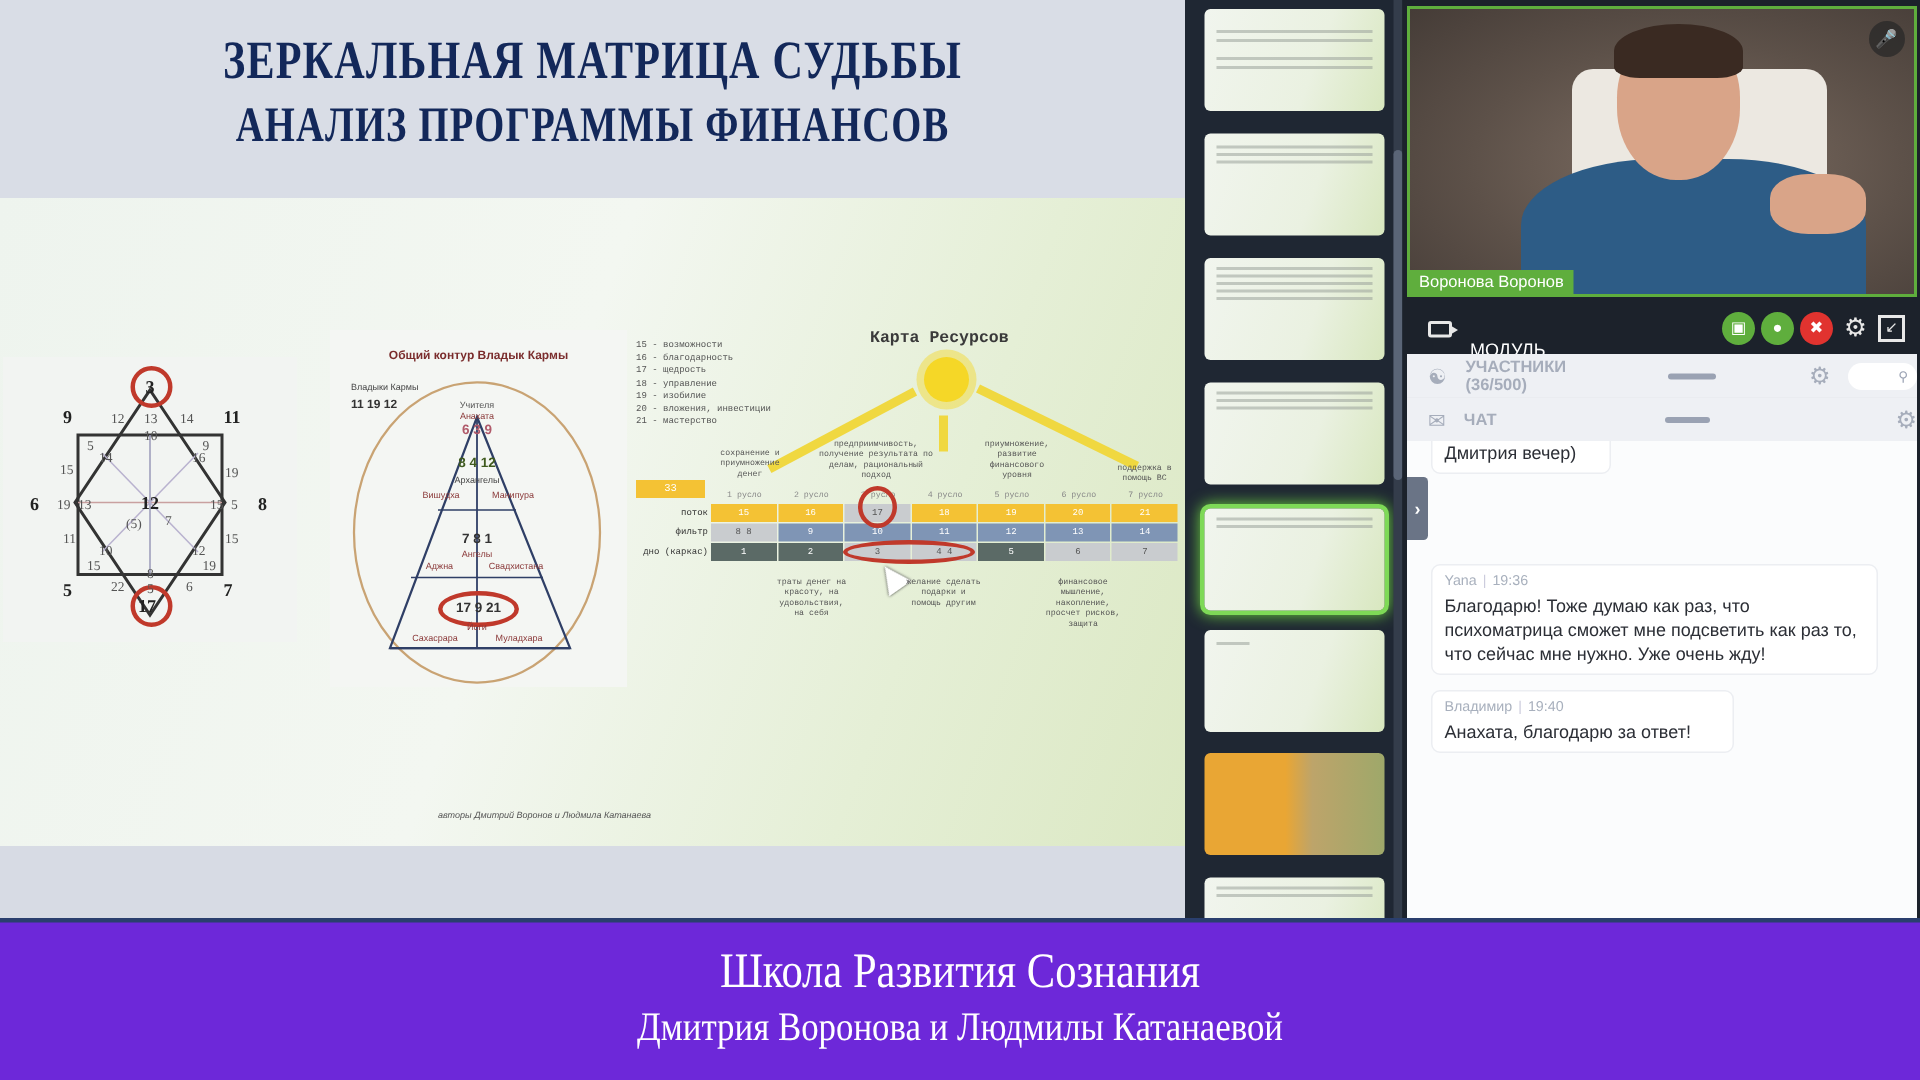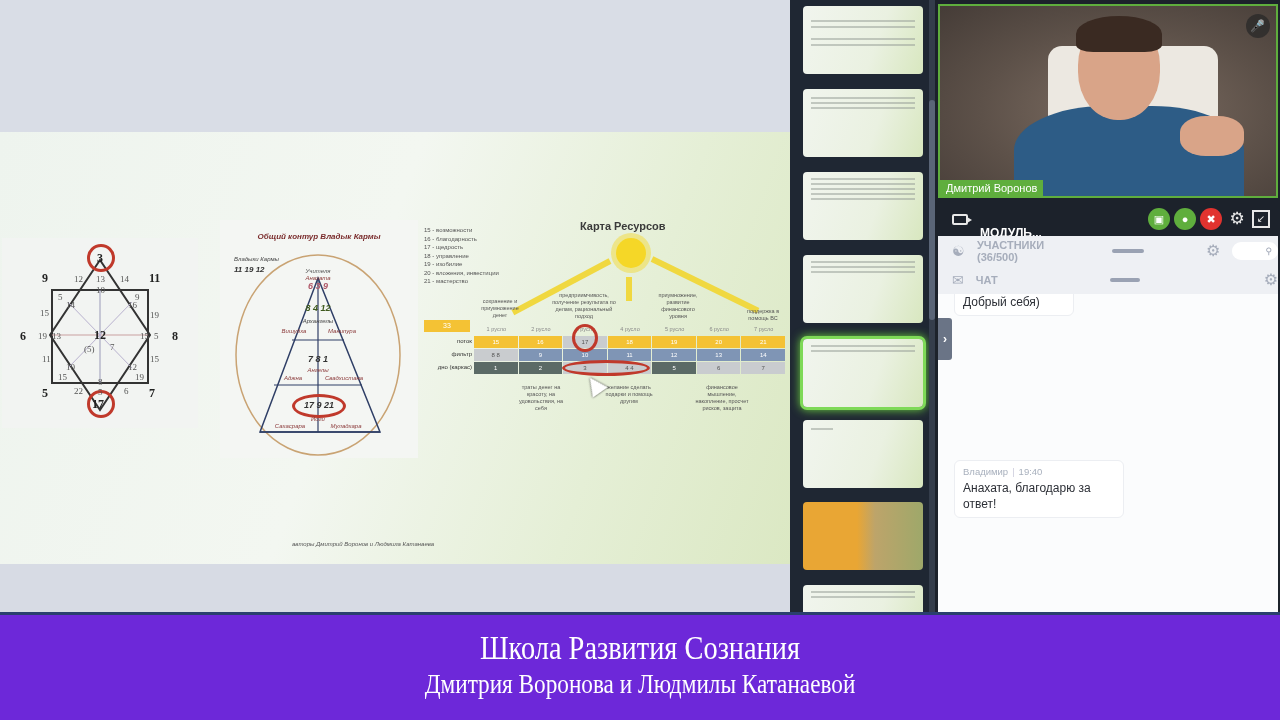--- a/index.html
+++ b/index.html
@@ -14,28 +14,28 @@
   .slide-content { position: absolute; left: 0; top: 132px; width: 790px; height: 432px; background: linear-gradient(110deg, #eef4ee 0%, #f3f7f1 45%, #e5efd6 75%, #dbe8c3 100%); }
   .slide-bottom { position: absolute; left: 0; top: 564px; width: 790px; height: 48px; background: #d7dbe4; }
 
   
   .matrix { position: absolute; left: 2px; top: 238px; width: 196px; height: 190px; background: #f2f4f2; }
   .mx-num { position: absolute; font-size: 9px; color: #555; font-family: "Liberation Serif", serif; }
   .mx-num.big { font-size: 12px; font-weight: bold; color: #222; }
   .circle-red { position: absolute; border: 3px solid #c0392b; border-radius: 50%; }
 
   
-  .karma { position: absolute; left: 220px; top: 220px; width: 198px; height: 238px; background: #f4f6f3; font-style: italic; }
+  .karma { position: absolute; left: 220px; top: 220px; width: 198px; height: 238px; background: #f4f6f3; }
   .karma-title { position: absolute; left: 0; width: 198px; top: 12px; text-align: center; font-size: 8px; font-weight: bold; color: #7a2c2c; }
   .karma-small { position: absolute; font-size: 6px; color: #444; }
   .karma-val { position: absolute; font-size: 9px; font-weight: bold; color: #333; text-align: center; }
   .karma-lbl { position: absolute; font-size: 6px; color: #8b3a3a; text-align: center; }
 
   
-  .resmap { position: absolute; left: 420px; top: 216px; width: 368px; height: 210px; }
+  .resmap { position: absolute; left: 420px; top: 216px; width: 368px; height: 210px; font-family: Liberation Mono, monospace; }
   .res-title { position: absolute; left: 160px; top: 4px; font-size: 11px; font-weight: bold; color: #3a3a3a; }
   .res-legend { position: absolute; left: 4px; top: 10px; font-size: 6px; color: #555; line-height: 8.5px; }
   .sun { position: absolute; left: 196px; top: 22px; width: 30px; height: 30px; background: #f5d727; border-radius: 50%; box-shadow: 0 0 0 5px rgba(245,215,39,0.45); }
   .ray { position: absolute; height: 6px; background: #f0d840; transform-origin: left center; }
   .res-grid { position: absolute; left: 54px; top: 120px; width: 312px; }
   .res-row { display: flex; height: 12px; margin-bottom: 1px; }
   .res-cell { flex: 1; font-size: 6px; text-align: center; line-height: 12px; color: #fff; margin-right: 1px; }
   .res-row.flow .res-cell { background: #f4c234; }
   .res-row.filter .res-cell { background: #7f95b5; }
   .res-row.bottom .res-cell { background: #5b6a66; }
@@ -66,21 +66,21 @@
   .person-head { position: absolute; left: 138px; top: 14px; width: 82px; height: 100px; background: #d9a488; border-radius: 45% 45% 48% 48%; }
   .person-hair { position: absolute; left: 136px; top: 10px; width: 86px; height: 36px; background: #3a2a22; border-radius: 50% 50% 20% 20%; }
   .person-body { position: absolute; left: 74px; top: 100px; width: 230px; height: 110px; background: #2d5c86; border-radius: 40% 40% 0 0; }
   .person-hand { position: absolute; left: 240px; top: 110px; width: 64px; height: 40px; background: #d9a488; border-radius: 40%; }
   .mic-badge { position: absolute; right: 6px; top: 8px; width: 24px; height: 24px; border-radius: 50%; background: rgba(40,40,40,0.75); color: #ddd; font-size: 12px; text-align: center; line-height: 24px; }
   .speaker-name { position: absolute; left: 0; bottom: 0; background: #5fae3d; color: #fff; font-size: 11px; padding: 2px 6px; }
 
   .toolbar { position: absolute; left: 3px; top: 204px; width: 340px; height: 30px; background: #1c222b; display: flex; align-items: center; }
   .tb-cam-icon { margin-left: 14px; width: 16px; height: 11px; border: 2px solid #e8e8e8; border-radius: 2px; position: relative; }
   .tb-cam-icon::after { content: ""; position: absolute; right: -6px; top: 1px; border-left: 5px solid #e8e8e8; border-top: 3px solid transparent; border-bottom: 3px solid transparent; }
-  .tb-title { margin-left: 12px; color: #fff; font-size: 12px; font-weight: bold; flex: 1; margin-top: 28px; }
+  .tb-title { margin-left: 12px; color: #fff; font-size: 12px; font-weight: normal; flex: 1; margin-top: 28px; }
   .tb-btn { width: 22px; height: 22px; border-radius: 50%; margin-left: 4px; color: #fff; font-size: 11px; text-align: center; line-height: 22px; }
   .tb-btn.green { background: #5fae3d; }
   .tb-btn.red { background: #e1332f; }
   .tb-gear { width: 22px; height: 22px; margin-left: 4px; color: #e8e8e8; font-size: 17px; text-align: center; line-height: 22px; }
   .tb-exit { width: 18px; height: 18px; margin: 0 8px 0 4px; border: 2px solid #e8e8e8; color: #e8e8e8; font-size: 10px; text-align: center; line-height: 14px; }
 
   .section { position: absolute; left: 3px; width: 340px; height: 30px; background: #eef0f4; display: flex; align-items: center; border-bottom: 1px solid #dde0e6; }
   .sec-icon { margin-left: 14px; width: 18px; color: #a6adbb; font-size: 14px; }
   .sec-label { margin-left: 8px; color: #a6adbb; font-size: 11px; font-weight: bold; }
   .sec-dash { width: 34px; height: 4px; background: #9aa2b3; border-radius: 2px; }
@@ -98,20 +98,24 @@
   .banner { position: absolute; left: 0; top: 612px; width: 1280px; height: 120px; background: #6d28d9; border-top: 3px solid #2a3f6e; text-align: center; }
   .banner-l1 { font-family: "Liberation Serif", serif; color: #fff; font-size: 33px; margin-top: 14px; line-height: 38px; transform: scaleX(0.86); }
   .banner-l2 { font-family: "Liberation Serif", serif; color: #fff; font-size: 27px; line-height: 34px; transform: scaleX(0.86); }
 </style>
 </head>
 <body>
 
 <div class="root">
 
   <div class="slide-area">
+    <div class="title-block">
+      <div class="title-line">Зеркальная матрица судьбы</div>
+      <div class="title-line l2">Анализ программы финансов</div>
+    </div>
     <div class="slide-content"></div>
     <div class="slide-bottom"></div>
 
     <div class="matrix">
       <svg width="196" height="190" style="position:absolute;left:0;top:0">
         <rect x="50" y="52" width="96" height="93" fill="none" stroke="#333" stroke-width="2"></rect>
         <polygon points="98,22 148,97 98,172 48,97" fill="none" stroke="#333" stroke-width="2"></polygon>
         <line x1="98" y1="52" x2="98" y2="145" stroke="#9a9ab8" stroke-width="1"></line>
         <line x1="50" y1="97" x2="146" y2="97" stroke="#c9a0a0" stroke-width="1"></line>
         <line x1="66" y1="64" x2="130" y2="130" stroke="#b9b2cf" stroke-width="1"></line>
@@ -302,21 +306,21 @@
   </div>
 
   <div class="rpanel">
     <div class="video">
       <div class="chair"></div>
       <div class="person-body"></div>
       <div class="person-head"></div>
       <div class="person-hair"></div>
       <div class="person-hand"></div>
       <div class="mic-badge">🎤</div>
-      <div class="speaker-name">Дмитрий Воронов</div>
+      <div class="speaker-name">Воронова Воронов</div>
     </div>
 
     <div class="toolbar">
       <div class="tb-cam-icon"></div>
       <div class="tb-title">МОДУЛЬ...</div>
       <div class="tb-btn green">▣</div>
       <div class="tb-btn green">●</div>
       <div class="tb-btn red">✖</div>
       <div class="tb-gear">⚙</div>
       <div class="tb-exit">↙</div>
@@ -331,23 +335,27 @@
     </div>
     <div class="section" style="top:265px">
       <span class="sec-icon">✉</span>
       <span class="sec-label">ЧАТ</span>
       <span class="sec-dash" style="margin-left:112px"></span>
       <span class="sec-gear" style="margin-left:124px">⚙</span>
     </div>
 
     <div class="chat">
       <div class="msg" style="top:-6px;width:120px">
-        <div class="msg-text">Добрый себя)</div>
-      </div>
-      <div class="msg" style="top:166px;width:170px">
+        <div class="msg-text">Дмитрия вечер)</div>
+      </div>
+      <div class="msg" style="top:82px;width:298px">
+        <div class="msg-meta"><span>Yana</span><span class="sep">|</span><span>19:36</span></div>
+        <div class="msg-text">Благодарю! Тоже думаю как раз, что психоматрица сможет мне подсветить как раз то, что сейчас мне нужно. Уже очень жду!</div>
+      </div>
+      <div class="msg" style="top:166px;width:202px">
         <div class="msg-meta"><span>Владимир</span><span class="sep">|</span><span>19:40</span></div>
         <div class="msg-text">Анахата, благодарю за ответ!</div>
       </div>
 
     </div>
     <div class="chat-collapse">›</div>
   </div>
 
   <div class="banner">
     <div class="banner-l1">Школа Развития Сознания</div>

